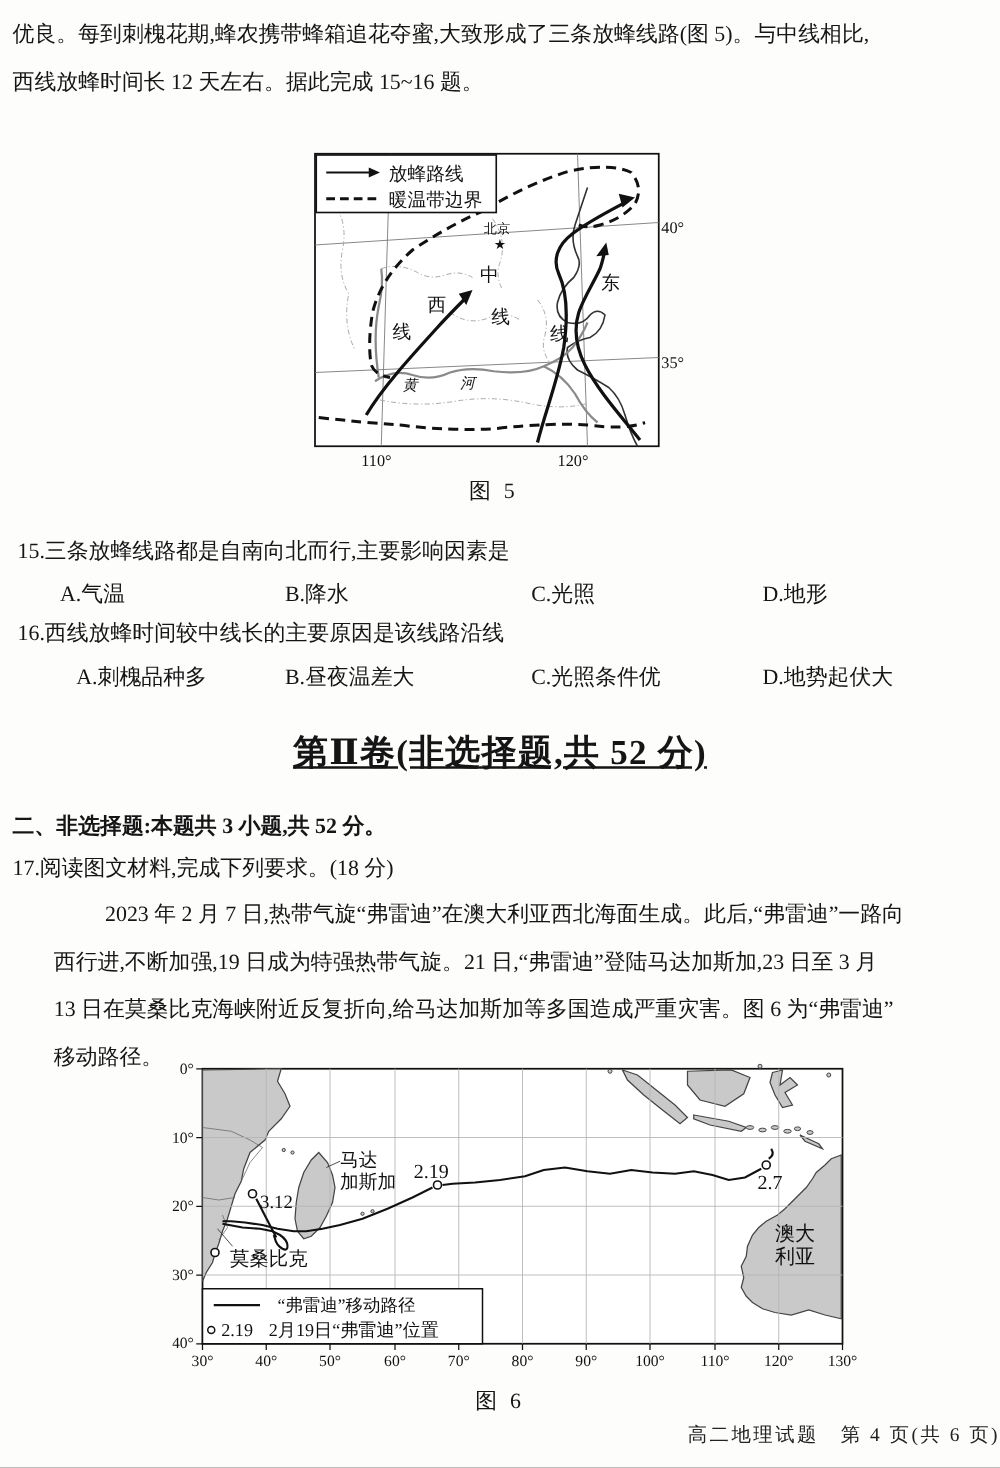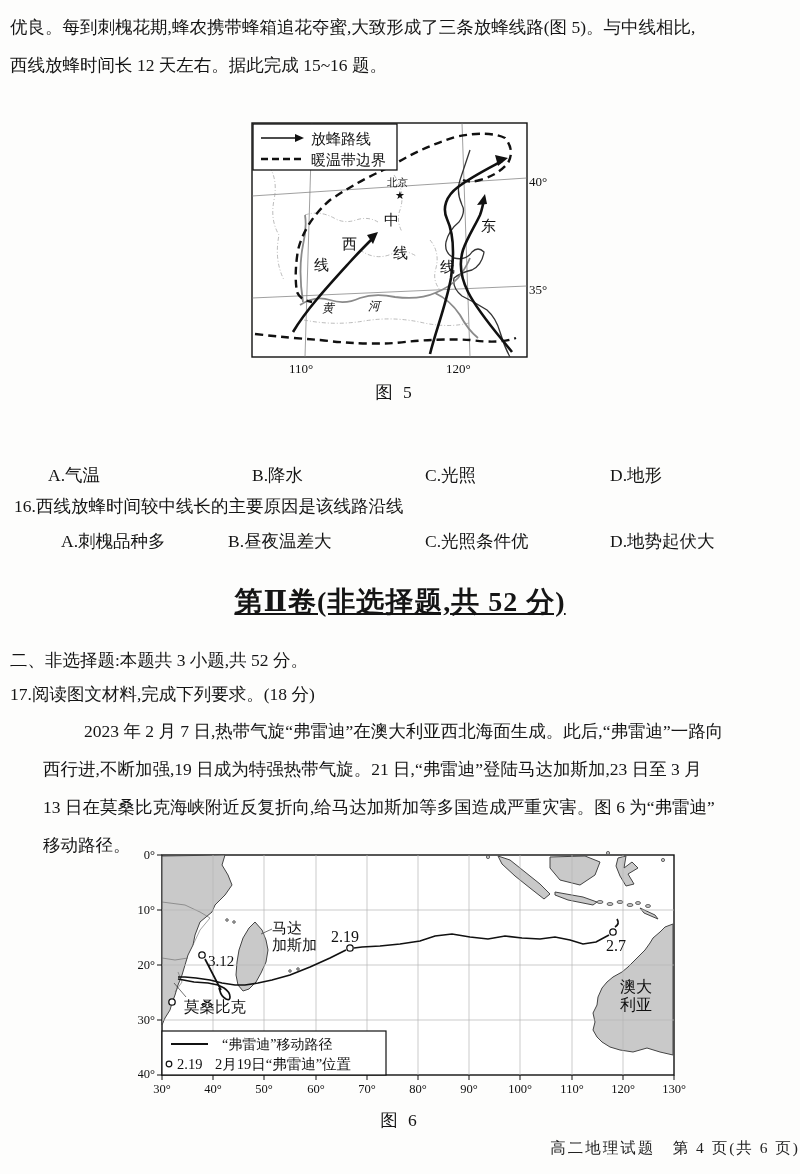--- a/index.html
+++ b/index.html
@@ -9,21 +9,21 @@
     font-family:"Liberation Serif","DejaVu Serif",serif;
     overflow:hidden;
   }
   .abs{position:absolute;}
   .para-line{font-size:17.5px;line-height:38px;white-space:nowrap;}
   .indent{padding-left:46px;}
   .indent2{padding-left:41px;}
   .stem{font-size:17.5px;white-space:nowrap;}
   .opt{font-size:17.5px;white-space:nowrap;}
   .part-title{font-size:28px;font-weight:bold;text-align:center;width:800px;letter-spacing:1px;}
-  .subtitle{font-size:17.5px;font-weight:normal;white-space:nowrap;}
+  .subtitle{font-size:17.5px;font-weight:bold;white-space:nowrap;}
   .fig-caption{width:800px;text-align:center;font-size:17.5px;letter-spacing:3px;}
   .footer{width:800px;text-align:right;font-size:15.5px;letter-spacing:2px;color:#222;}
   svg text{font-family:"Liberation Serif","DejaVu Serif",serif;fill:#111;}
   .map-label{font-size:15px;}
 </style>
 </head>
 <body>
 
 <div class="page">
 
@@ -102,22 +102,23 @@
 
     <g font-size="13">
       <text x="285" y="66">40°</text>
       <text x="285" y="174">35°</text>
       <text x="45" y="253">110°</text>
       <text x="202" y="253">120°</text>
     </g>
   </svg>
   <div class="abs fig-caption" style="top:380px;left:-5px;">图 5</div>
 
+  <div class="abs stem" style="top:428px;left:14px;">15.三条放蜂线路都是自南向北而行,主要影响因素是</div>
   <div class="abs opt" style="top:463px;left:48px;">A.气温</div>
-  <div class="abs opt" style="top:463px;left:228px;margin-left:24px;">B.降水</div>
+  <div class="abs opt" style="top:463px;left:228px;">B.降水</div>
   <div class="abs opt" style="top:463px;left:425px;">C.光照</div>
   <div class="abs opt" style="top:463px;left:610px;">D.地形</div>
 
   <div class="abs stem" style="top:494px;left:14px;">16.西线放蜂时间较中线长的主要原因是该线路沿线</div>
   <div class="abs opt" style="top:529px;left:61px;text-align:right;">A.刺槐品种多</div>
   <div class="abs opt" style="top:529px;left:228px;">B.昼夜温差大</div>
   <div class="abs opt" style="top:529px;left:425px;">C.光照条件优</div>
   <div class="abs opt" style="top:529px;left:610px;">D.地势起伏大</div>
 
   <div class="abs part-title" style="top:583px;left:0;text-decoration:underline;">第Ⅱ卷(非选择题,共 52 分)</div>

